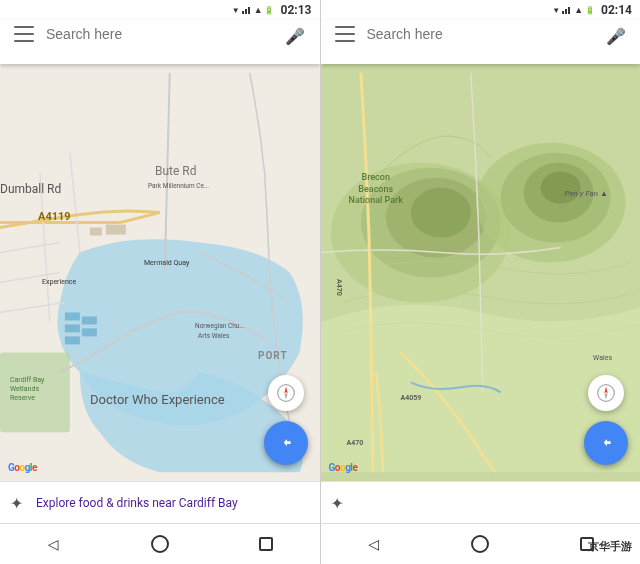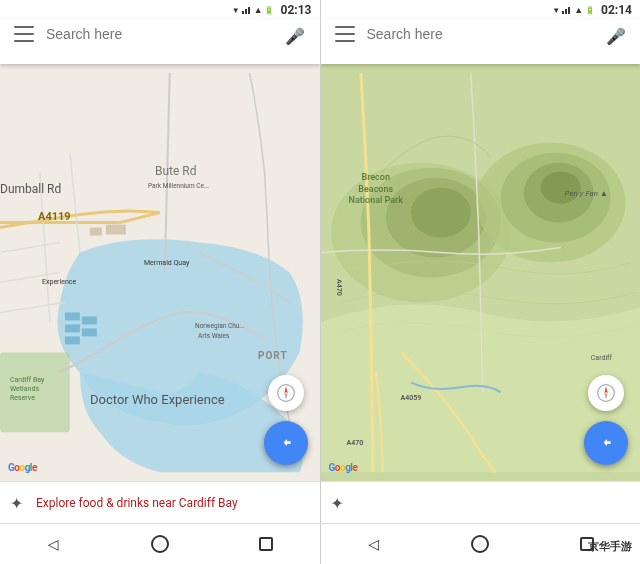--- a/index.html
+++ b/index.html
@@ -233,21 +233,21 @@
 
     .explore-icon {
       width: 18px;
       height: 18px;
       color: #555;
       font-size: 16px;
     }
 
     .bottom-text {
       font-size: 12px;
-      color: #b91c1c;
+      color: #4c1d95;
     }
 
     
     .nav-bar {
       height: 40px;
       background: #fff;
       display: flex;
       align-items: center;
       justify-content: center;
       gap: 0;
@@ -498,21 +498,21 @@
       </svg>
 
       <div class="park-label" style="left:28px;top:108px;">Brecon<br>Beacons<br>National Park</div>
 
       <div class="peak-label" style="right:32px;top:125px;font-style:italic;">Pen y Fan ▲</div>
 
       <div class="road-label" style="left:22px;top:215px;transform:rotate(90deg);transform-origin:0 0;">A470</div>
       <div class="road-label" style="left:80px;top:330px;">A4059</div>
       <div class="road-label" style="left:26px;top:375px;">A470</div>
 
-      <div class="map-label" style="right:28px;top:290px;font-size:7px;color:#555;">Cardiff</div>
+      <div class="map-label" style="right:28px;top:290px;font-size:7px;color:#555;">Wales</div>
 
       <div class="fab-container">
         <div class="compass-btn">
           <svg class="compass-icon" viewBox="0 0 24 24">
             <circle cx="12" cy="12" r="10" fill="none" stroke="#aaa" stroke-width="1.5"></circle>
             <polygon points="12,4 14,12 12,11 10,12" fill="#ea4335"></polygon>
             <polygon points="12,20 14,12 12,13 10,12" fill="#aaa"></polygon>
           </svg>
         </div>
         <div class="directions-fab">

